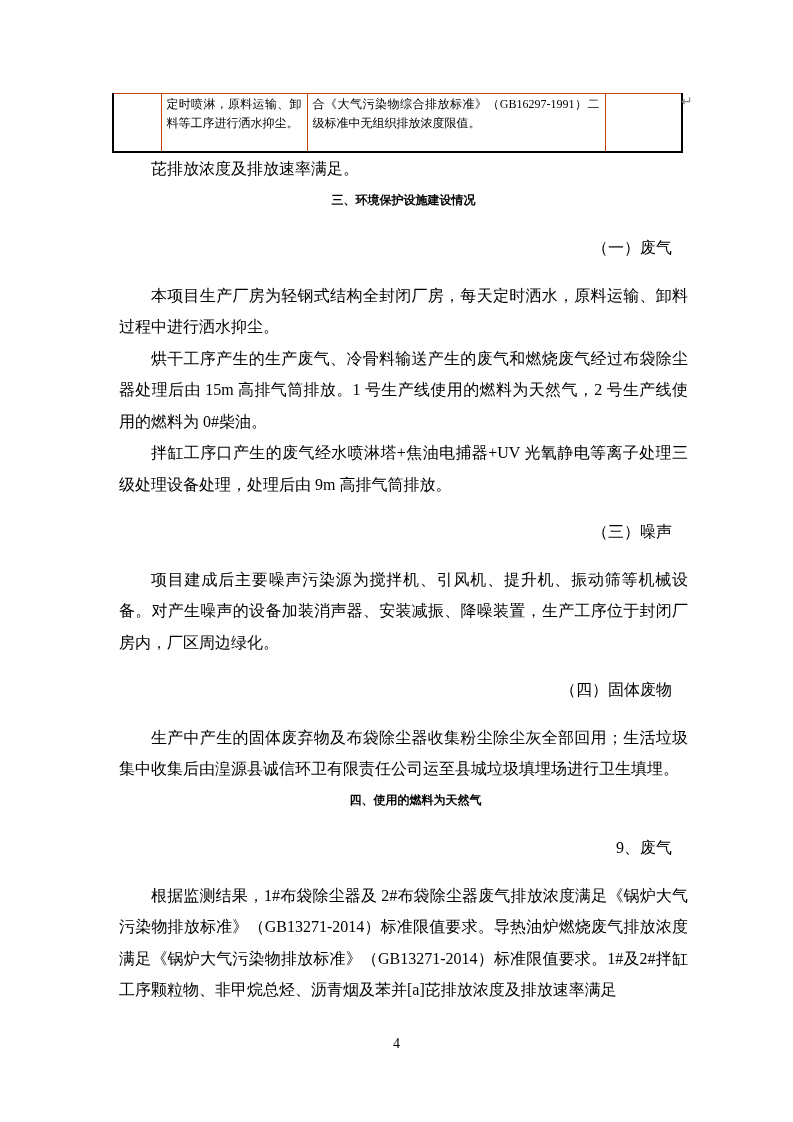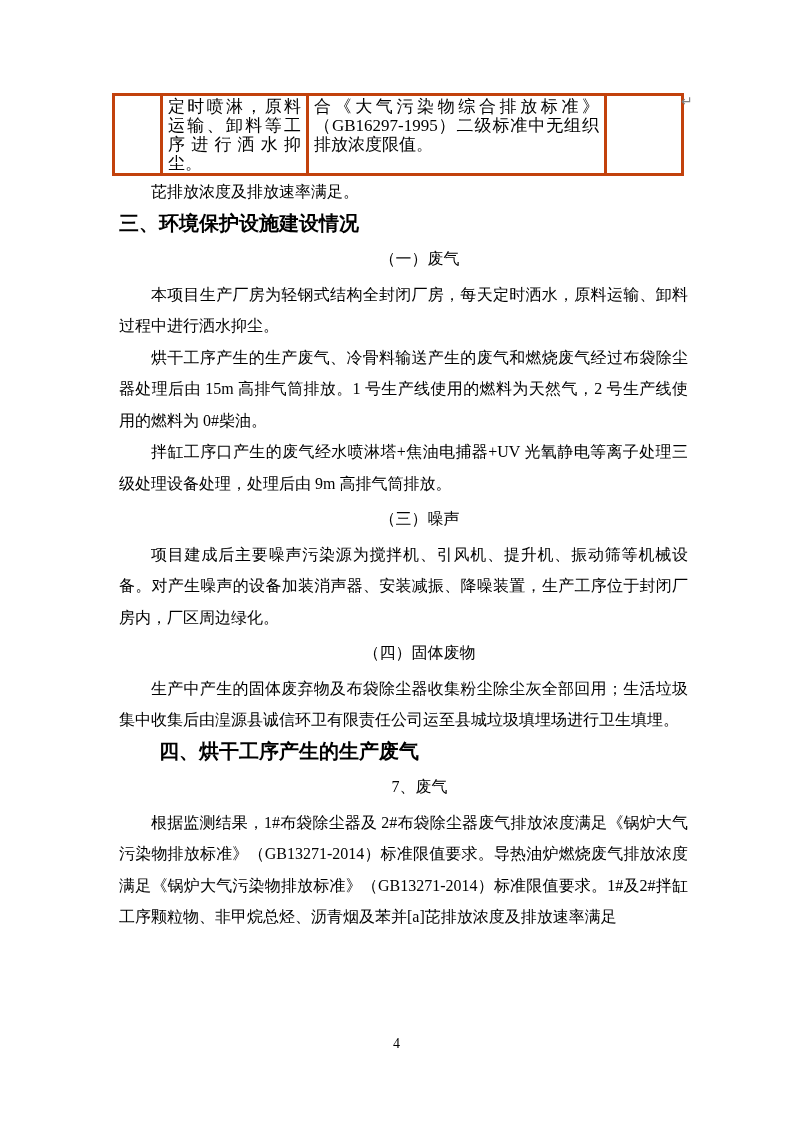--- a/index.html
+++ b/index.html
@@ -24,23 +24,23 @@
     width: 569px;
     margin-left: -7px;
     border-collapse: collapse;
     table-layout: fixed;
     border-left: 2px solid #000;
     border-right: 2px solid #000;
     border-bottom: 2px solid #000;
     border-top: 1px solid #000;
   }
   .doc-table td {
-    border: 3px solid #c2410c;
+    border: 1px solid #c2410c;
     vertical-align: top;
-    font-size: 17px;
+    font-size: 12px;
     line-height: 19px;
     padding: 1px 5px 0 5px;
     height: 56px;
     text-align: justify;
     word-break: normal;
     overflow: hidden;
   }
   .col1 { width: 48px; }
   .col2 { width: 146px; }
   .col3 { width: 298px; }
@@ -61,37 +61,37 @@
   .para {
     font-size: 16px;
     line-height: 31.5px;
     text-align: justify;
     text-indent: 2em;
     margin: 0;
     word-break: normal;
     line-break: strict;
   }
   .heading {
-    font-size: 20px;
+    font-size: 12px;
     line-height: 31.5px;
     font-weight: bold;
     text-indent: 0;
-    text-align: left;
+    text-align: center;
     margin: 0;
   }
   .heading.indented {
     text-indent: 2em;
   }
   .subheading {
     font-size: 16px;
     line-height: 31.5px;
     font-weight: normal;
     text-indent: 2em;
-    text-align: center;
-    margin: 4px;
+    text-align: right;
+    margin: 16px;
   }
   
   .footer {
     position: absolute;
     top: 1036px;
     left: 0;
     width: 793px;
     text-align: center;
     font-size: 14px;
     color: #000;
@@ -110,39 +110,39 @@
       <colgroup>
         <col class="col1">
           <col class="col2">
           <col class="col3">
           <col class="col4">
       </colgroup>
       <tbody>
         <tr>
           <td></td>
           <td>定时喷淋，原料运输、卸料等工序进行洒水抑尘。</td>
-          <td>合《大气污染物综合排放标准》（GB16297-1995）二级标准中无组织排放浓度限值。</td>
+          <td>合《大气污染物综合排放标准》（GB16297-1991）二级标准中无组织排放浓度限值。</td>
           <td></td>
         </tr>
       </tbody>
     </table>
 
     <div class="blocks">
         <div class="para">芘排放浓度及排放速率满足。</div>
         <div class="heading">三、环境保护设施建设情况</div>
         <div class="subheading">（一）废气</div>
         <div class="para">本项目生产厂房为轻钢式结构全封闭厂房，每天定时洒水，原料运输、卸料过程中进行洒水抑尘。</div>
         <div class="para">烘干工序产生的生产废气、冷骨料输送产生的废气和燃烧废气经过布袋除尘器处理后由 15m 高排气筒排放。1 号生产线使用的燃料为天然气，2 号生产线使用的燃料为 0#柴油。</div>
         <div class="para">拌缸工序口产生的废气经水喷淋塔+焦油电捕器+UV 光氧静电等离子处理三级处理设备处理，处理后由 9m 高排气筒排放。</div>
         <div class="subheading">（三）噪声</div>
         <div class="para">项目建成后主要噪声污染源为搅拌机、引风机、提升机、振动筛等机械设备。对产生噪声的设备加装消声器、安装减振、降噪装置，生产工序位于封闭厂房内，厂区周边绿化。</div>
         <div class="subheading">（四）固体废物</div>
         <div class="para">生产中产生的固体废弃物及布袋除尘器收集粉尘除尘灰全部回用；生活垃圾集中收集后由湟源县诚信环卫有限责任公司运至县城垃圾填埋场进行卫生填埋。</div>
-        <div class="heading indented">四、烘干工序产生的生产废气</div>
-        <div class="subheading">7、废气</div>
+        <div class="heading indented">四、使用的燃料为天然气</div>
+        <div class="subheading">9、废气</div>
         <div class="para">根据监测结果，1#布袋除尘器及 2#布袋除尘器废气排放浓度满足《锅炉大气污染物排放标准》（GB13271-2014）标准限值要求。导热油炉燃烧废气排放浓度满足《锅炉大气污染物排放标准》（GB13271-2014）标准限值要求。1#及2#拌缸工序颗粒物、非甲烷总烃、沥青烟及苯并[a]芘排放浓度及排放速率满足</div>
       </div>
 
   </div>
 
   <div class="footer">4</div>
 
 </div>
 
 </body></html>

